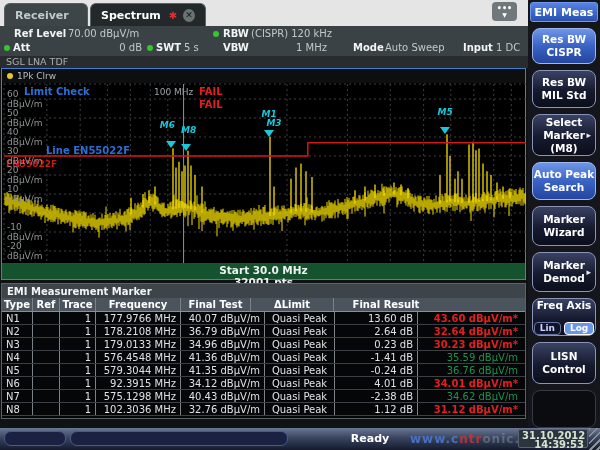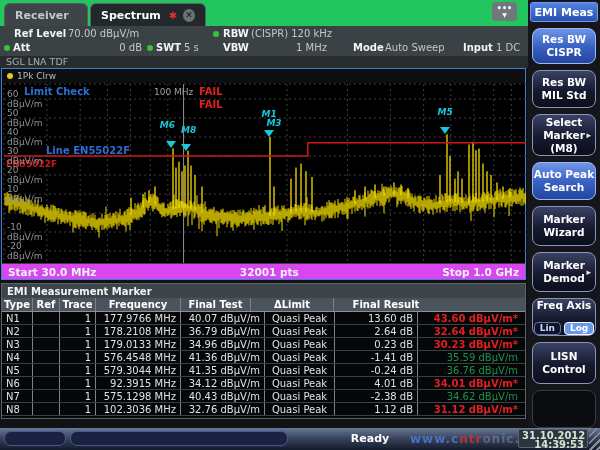--- a/index.html
+++ b/index.html
@@ -1,20 +1,20 @@
 <!DOCTYPE html>
 <html><head>
 <meta charset="utf-8">
 <style>
   html,body{margin:0;padding:0;background:#000;}
   #screen{position:relative;width:600px;height:450px;background:#101214;overflow:hidden;
           font-family:"DejaVu Sans","Liberation Sans",sans-serif;color:#d6dadc;}
   .abs{position:absolute;}
   
-  #tabbar{left:0;top:0;width:528px;height:26px;background:#22c55e;}
+  #tabbar{left:0;top:0;width:528px;height:26px;background:#e5e5e5;}
   .tab{top:3px;height:23px;border-radius:6px 6px 0 0;display:flex;align-items:center;
        padding:0 10px;font-size:11px;font-weight:bold;box-sizing:border-box;}
   .tab.inactive{background:#3e4549;color:#c3c9cc;border:1px solid #555d61;border-bottom:none;}
   .tab.active{background:#23282b;color:#fff;border:1px solid #5a6266;border-bottom:none;}
   .tab .star{color:#e03030;margin-left:8px;font-size:10px;}
   .tab .close{margin-left:6px;width:13px;height:13px;border-radius:50%;background:#6a7276;
        color:#15181a;font-size:9px;font-weight:bold;display:flex;align-items:center;justify-content:center;}
   #menu-btn{left:492px;top:2px;width:25px;height:19px;background:#70787c;border-radius:4px;
        display:flex;flex-direction:column;align-items:center;justify-content:center;color:#fff;}
   #menu-btn .dots{font-size:8px;line-height:6px;font-weight:bold;}
@@ -29,22 +29,22 @@
   #plotwin{left:1px;top:68px;width:525px;height:212px;background:#000;border:1px solid #3f7fd4;box-sizing:border-box;}
   #tracebar{left:0;top:0;width:100%;height:14px;background:#0c0e10;font-size:9px;color:#b8bcbe;}
   #plot-svg{left:0;top:0;}
   .ylab{font-size:9px;color:#8e9496;transform:translateY(-50%);}
   .blue-ann{font-size:10px;font-weight:bold;color:#2a6fd6;}
   .red-ann{font-size:10px;font-weight:bold;color:#e02020;}
   .gray-ann{font-size:9px;color:#9aa0a2;}
   .limitlab{font-size:9px;font-weight:bold;color:#d01818;}
   .mlabel{font-size:9px;font-weight:bold;color:#18c8dc;line-height:9px;font-style:italic;}
   .mtri{width:0;height:0;border-left:5px solid transparent;border-right:5px solid transparent;border-top:7px solid #18c8dc;}
-  #plotfoot{left:0;top:194px;width:523px;height:16px;background:#d946ef;border-top:1px solid #3a4044;
-      display:flex;align-items:center;font-size:10.5px;font-weight:bold;color:#eef1f2;padding:0 6px;box-sizing:border-box;}
+  #plotfoot{left:0;top:194px;width:523px;height:16px;background:#14532d;border-top:1px solid #3a4044;
+      display:flex;align-items:center;font-size:10.5px;font-weight:bold;color:#eef1f2;padding:0 6px;box-sizing:border-box;flex-direction:column;}
   #plotfoot .mid{flex:1;text-align:center;}
   
   #tablewin{left:1px;top:283px;width:525px;height:136px;background:#050607;border:1px solid #5a6468;box-sizing:border-box;}
   #tabletitle{height:14px;background:#3d454b;font-size:10px;font-weight:bold;color:#f2f4f5;
       display:flex;align-items:center;padding-left:5px;}
   .trow{display:flex;height:13px;box-sizing:border-box;border-bottom:1px solid #3a4045;}
   .trow.head{background:#4b545c;font-weight:bold;height:14px;border-bottom:1px solid #8a9094;}
   .tcell{box-sizing:border-box;border-right:1px solid #7a8288;font-size:10px;display:flex;align-items:center;
       padding:0 4px;color:#dfe3e5;overflow:hidden;white-space:nowrap;}
   .trow.head .tcell{justify-content:center;color:#fff;font-size:10px;}

